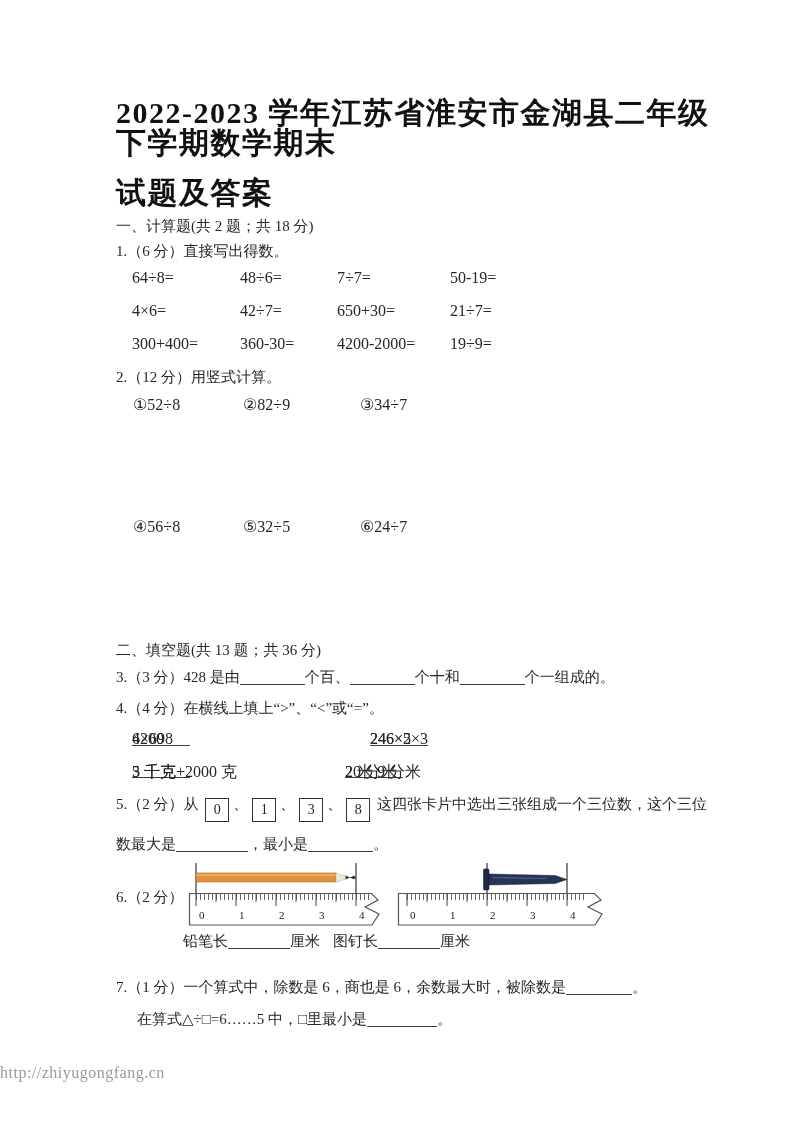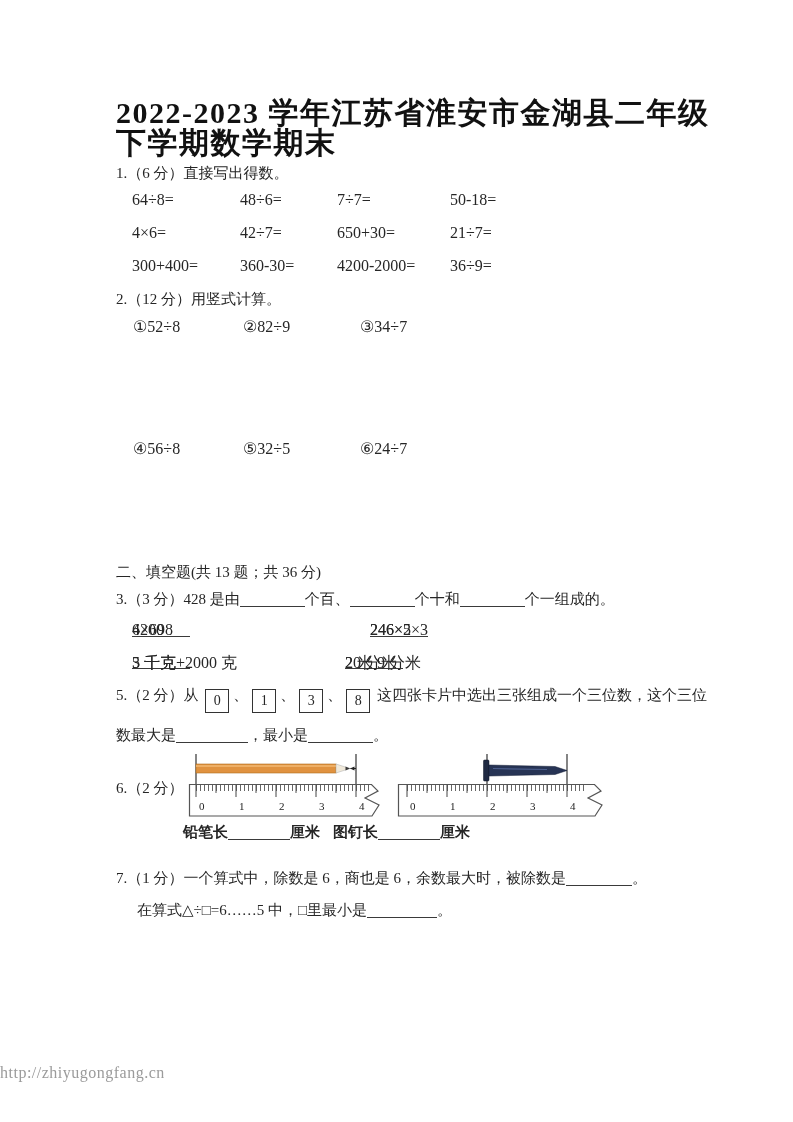--- a/index.html
+++ b/index.html
@@ -31,21 +31,21 @@
   .q4line{position:relative;height:20px;margin-top:12px;}
   .q4line span{position:absolute;top:0;white-space:nowrap;}
   .q4line.l1 .left{left:16px}.q4line.l1 .right{left:254px}
   .q4line.l2 .left{left:16px}.q4line.l2 .right{left:229px}
   .q5l1{margin-top:10px;line-height:24px;}
   .q5l2{margin-top:12px;}
   .q6{position:relative;height:100px;margin-top:4px;}
   .q6-label{position:absolute;left:0;top:30px;font-size:15px;}
   .ruler1{position:absolute;left:70px;top:2px;}
   .ruler2{position:absolute;left:279px;top:2px;}
-  .cap{position:absolute;top:74px;font-size:15px;white-space:nowrap;font-weight:bold;}
+  .cap{position:absolute;top:74px;font-size:15px;white-space:nowrap;}
   .cap1{left:67px;}
   .cap2{left:217px;}
   .q7{margin-top:19px;}
   .q8l1{margin-top:10px;}
   .q8l2{margin-top:12px;padding-left:21px;}
   .blank{display:inline-block;border-bottom:1px solid #3a3a3a;height:15px;vertical-align:-3px;}
   .w58{width:58px}.w62{width:62px}.w64{width:64px}.w65{width:65px}
   .w66{width:66px}.w70{width:70px}.w72{width:72px}.w78{width:78px}
   .card{
     display:inline-block;width:22px;height:22px;border:1.5px solid #333;
@@ -59,60 +59,63 @@
     font-size:16px;color:#9b9b9b;letter-spacing:0.5px;
   }
   svg text{font-family:"Liberation Serif","DejaVu Serif",serif;font-size:11px;fill:#222;}
 </style>
 </head>
 <body>
 
 <div class="content">
 
   <div class="title-line">2022-2023 学年江苏省淮安市金湖县二年级下学期数学期末</div>
-
+  <div class="title-line title-line2">试题及答案</div>
+
+  <p class="sec-header">一、计算题(共 2 题；共 18 分)</p>
 
   <p class="q1-label">1.（6 分）直接写出得数。</p>
   <div class="q1-grid q1">
     <div class="qrow">
       <span class="c1">64÷8=</span>
       <span class="c2">48÷6=</span>
       <span class="c3">7÷7=</span>
-      <span class="c4">50-18=</span>
+      <span class="c4">50-19=</span>
     </div>
     <div class="qrow">
       <span class="c1">4×6=</span>
       <span class="c2">42÷7=</span>
       <span class="c3">650+30=</span>
       <span class="c4">21÷7=</span>
     </div>
     <div class="qrow last">
       <span class="c1">300+400=</span>
       <span class="c2">360-30=</span>
       <span class="c3">4200-2000=</span>
-      <span class="c4">36÷9=</span>
+      <span class="c4">19÷9=</span>
     </div>
   </div>
 
   <p class="q2-label">2.（12 分）用竖式计算。</p>
   <div class="q2row r1">
     <span class="c1">①52÷8</span>
     <span class="c2">②82÷9</span>
     <span class="c3">③34÷7</span>
   </div>
   <div class="q2row r2">
     <span class="c1">④56÷8</span>
     <span class="c2">⑤32÷5</span>
     <span class="c3">⑥24÷7</span>
   </div>
 
   <p class="sec-header sec2">二、填空题(共 13 题；共 36 分)</p>
 
   <p class="q3"><span>3.（3 分）428 是由</span><span class="blank w65"></span><span>个百、</span><span class="blank w65"></span><span>个十和</span><span class="blank w65"></span><span>个一组成的。</span></p>
 
+  <p class="q4-label">4.（4 分）在横线上填上“&gt;”、“&lt;”或“=”。</p>
   <div class="q4line l1">
     <span class="left">
         <span>4200</span>
         <span class="blank w58"></span>
         <span>6×698</span>
       </span>
     <span class="right">
         <span>246×5</span>
         <span class="blank w58"></span>
         <span>246×2×3</span>

